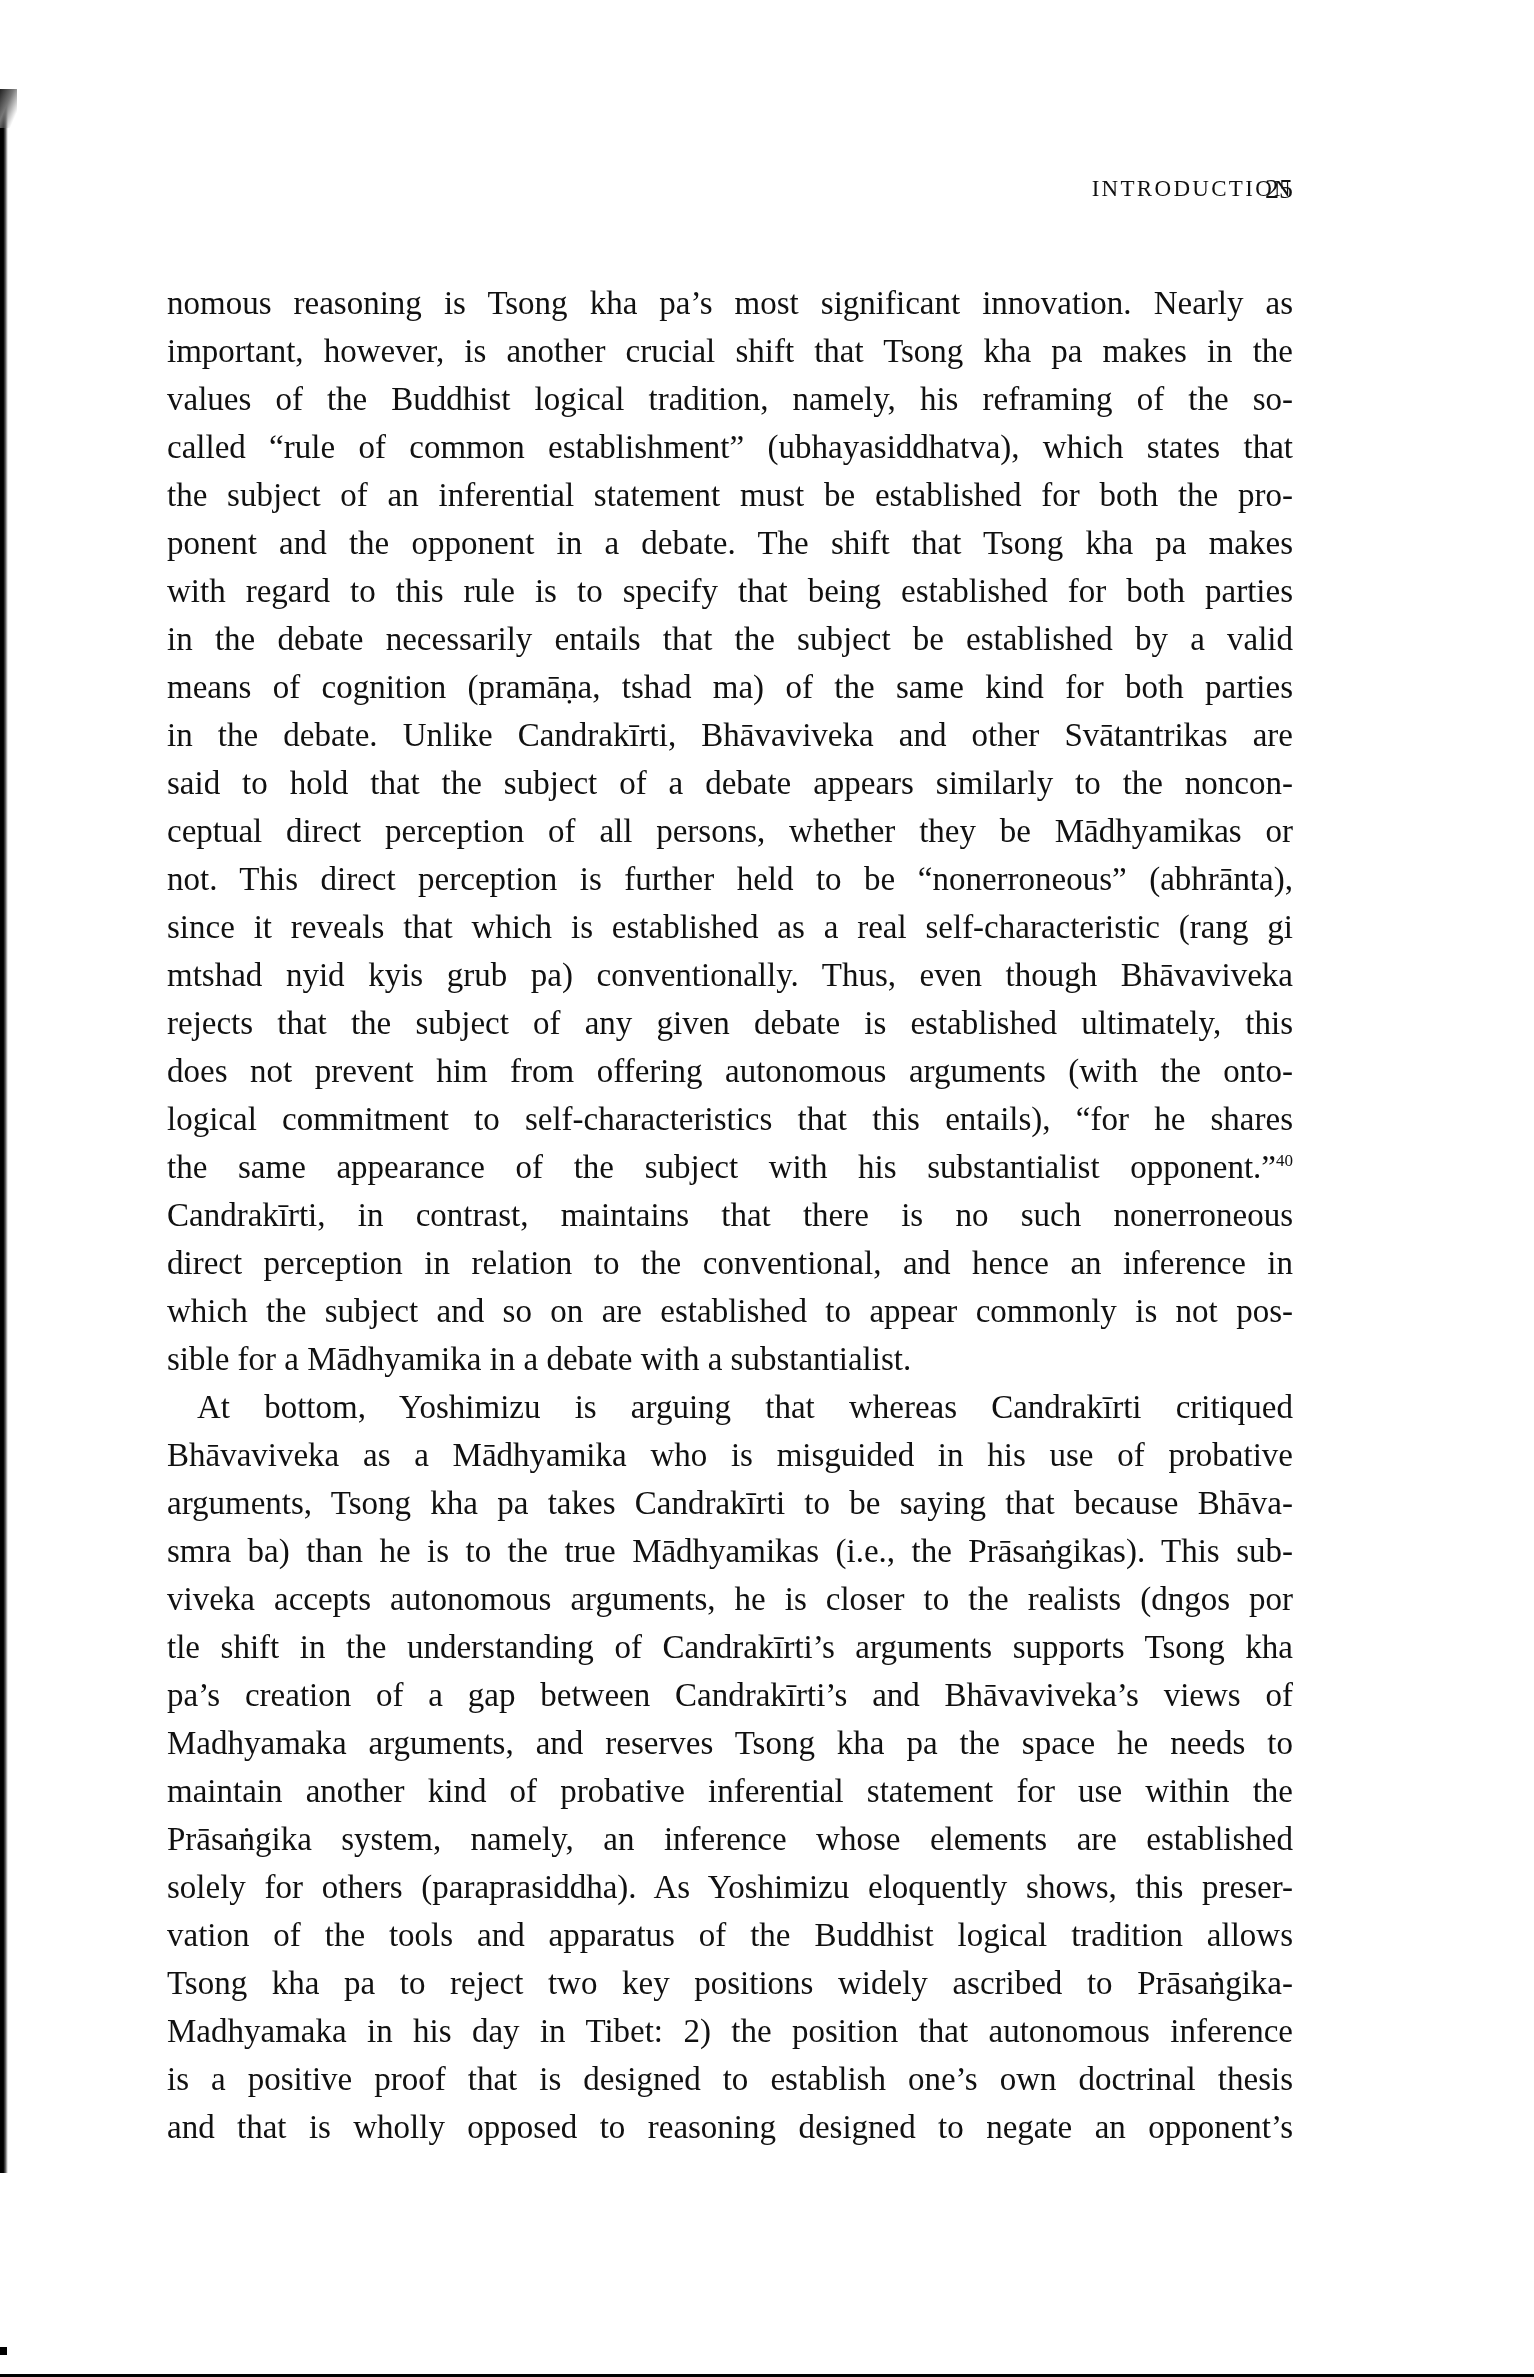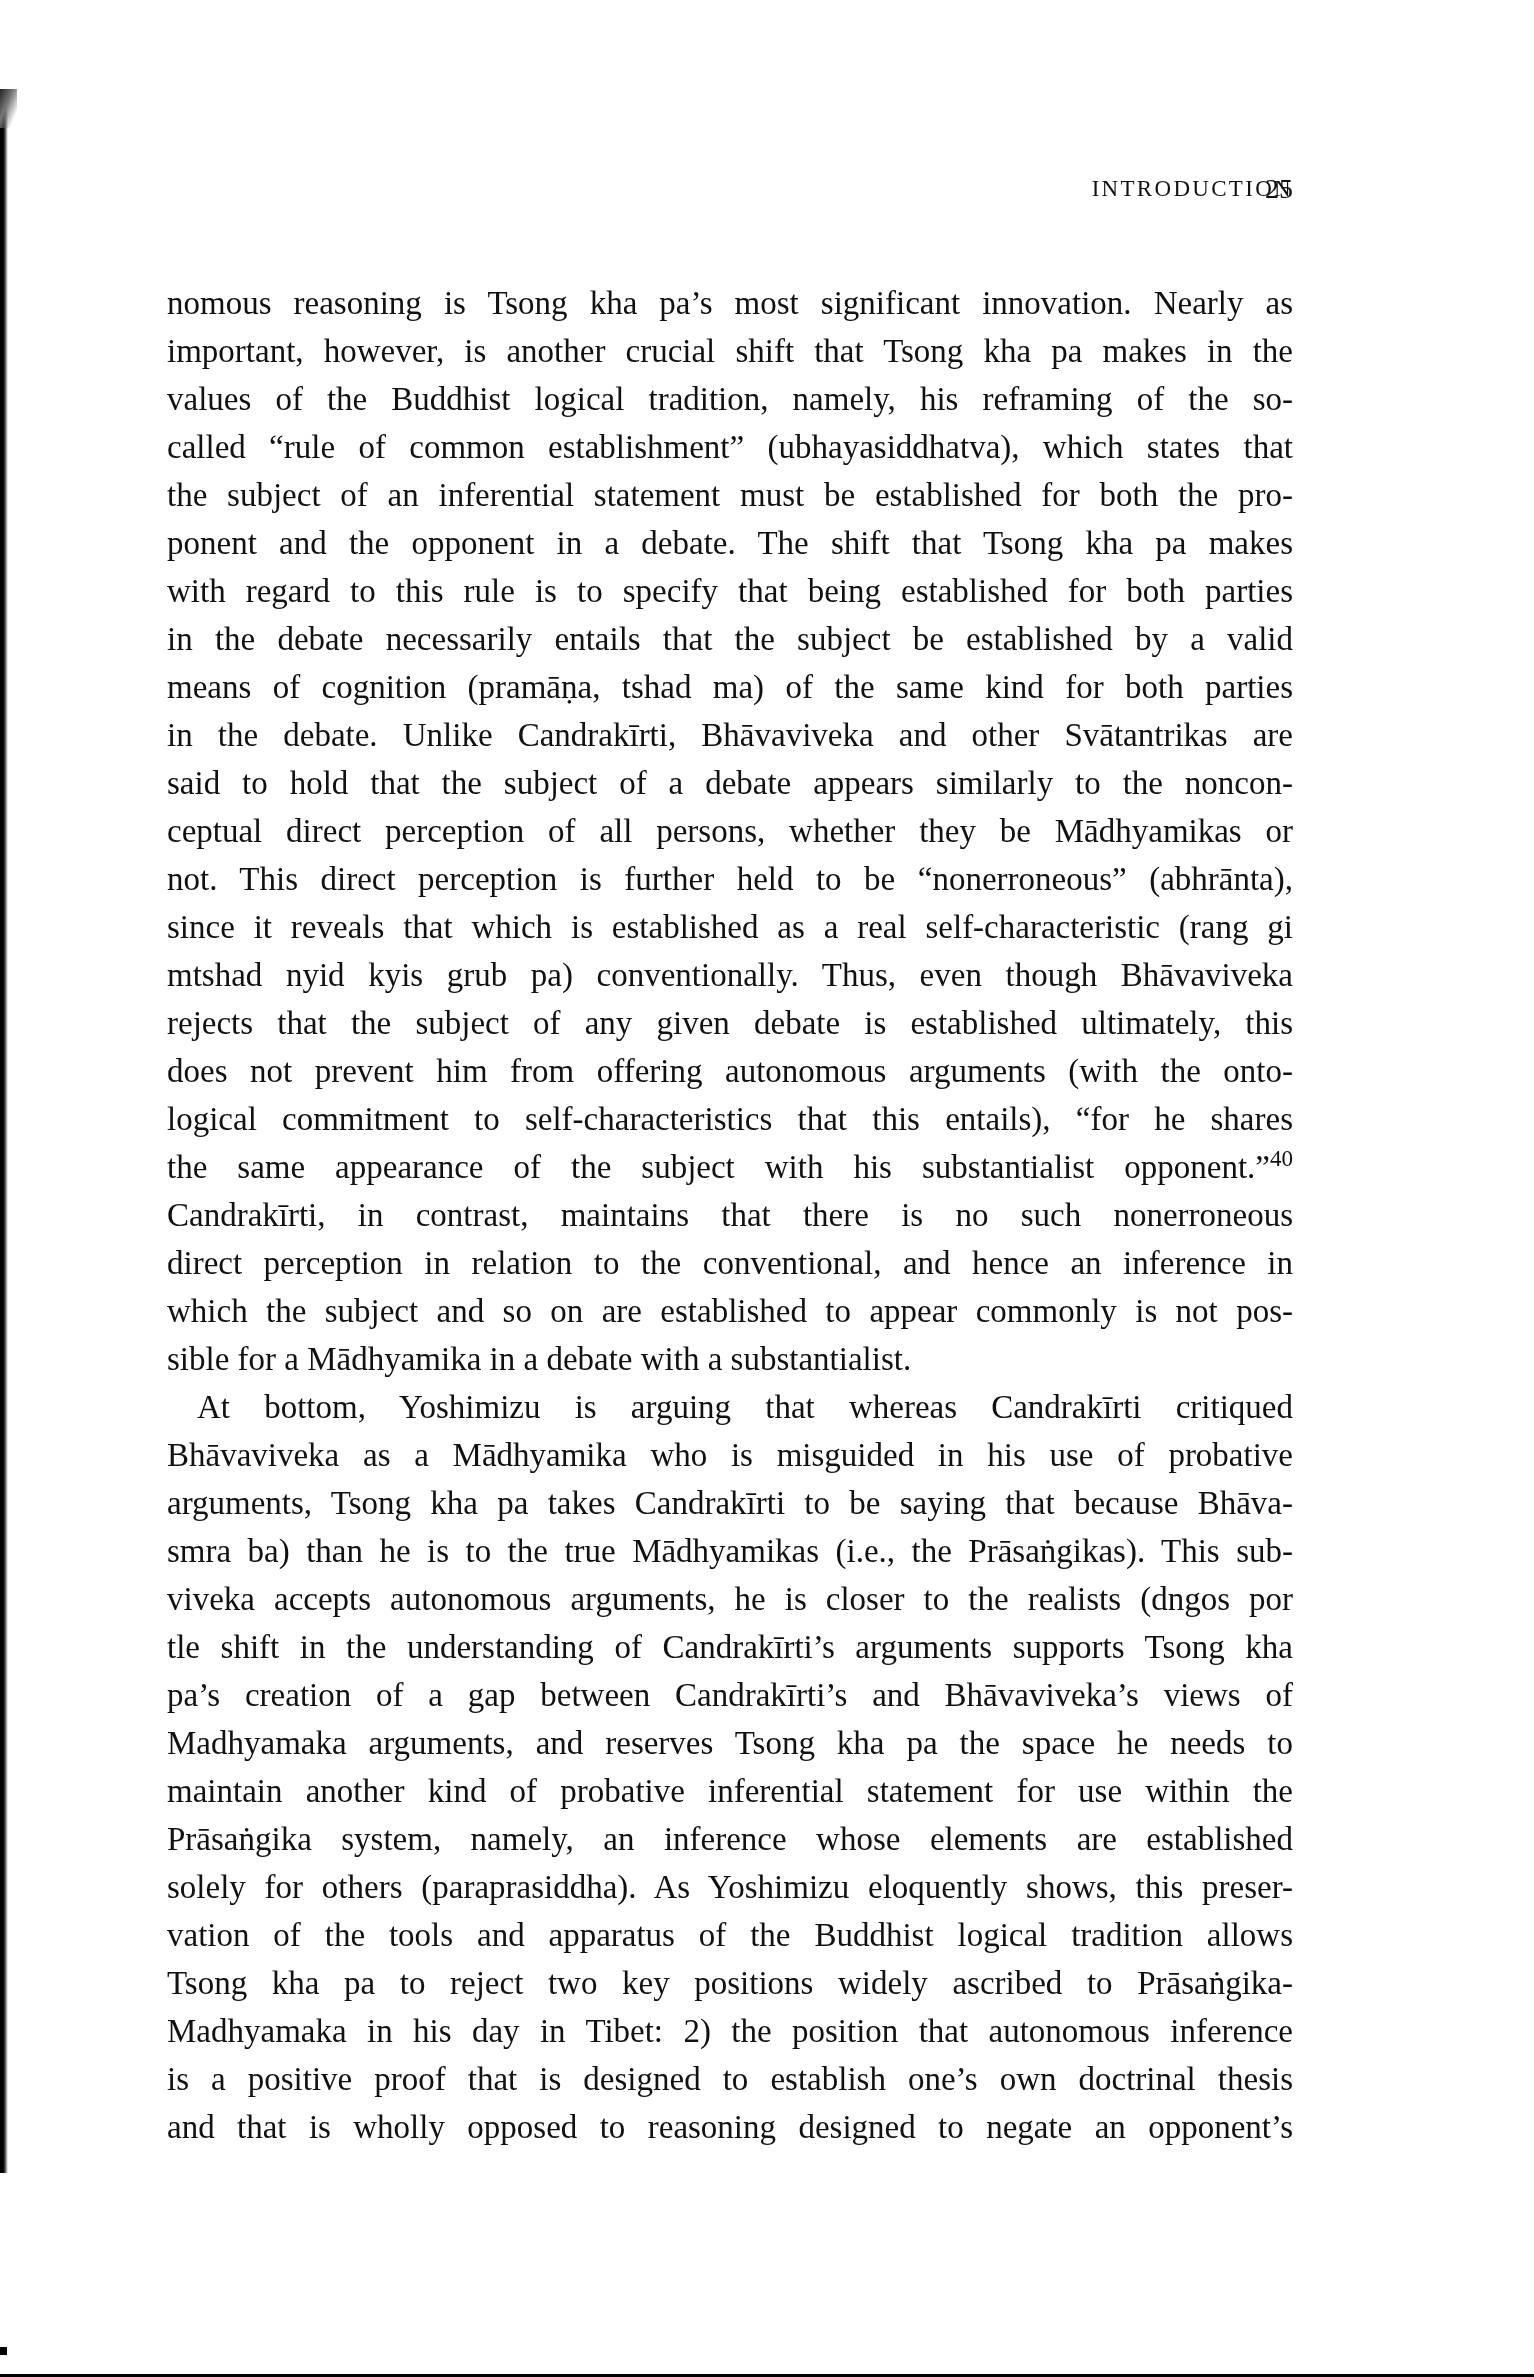--- a/index.html
+++ b/index.html
@@ -88,21 +88,21 @@
     .line.last {
       text-align-last: left;
     }
     .line.indent {
       padding-left: 30px;
     }
     .it {
       margin-top: 44px;
     }
     .fn {
-      font-size: 23px;
+      font-size: 17px;
       vertical-align: super;
       line-height: 0;
     }
   </style>
 </head>
 <body>
 
 <div class="scan-edge-left"></div>
 <div class="scan-edge-topcorner"></div>
 <div class="scan-edge-bottomcorner"></div>

